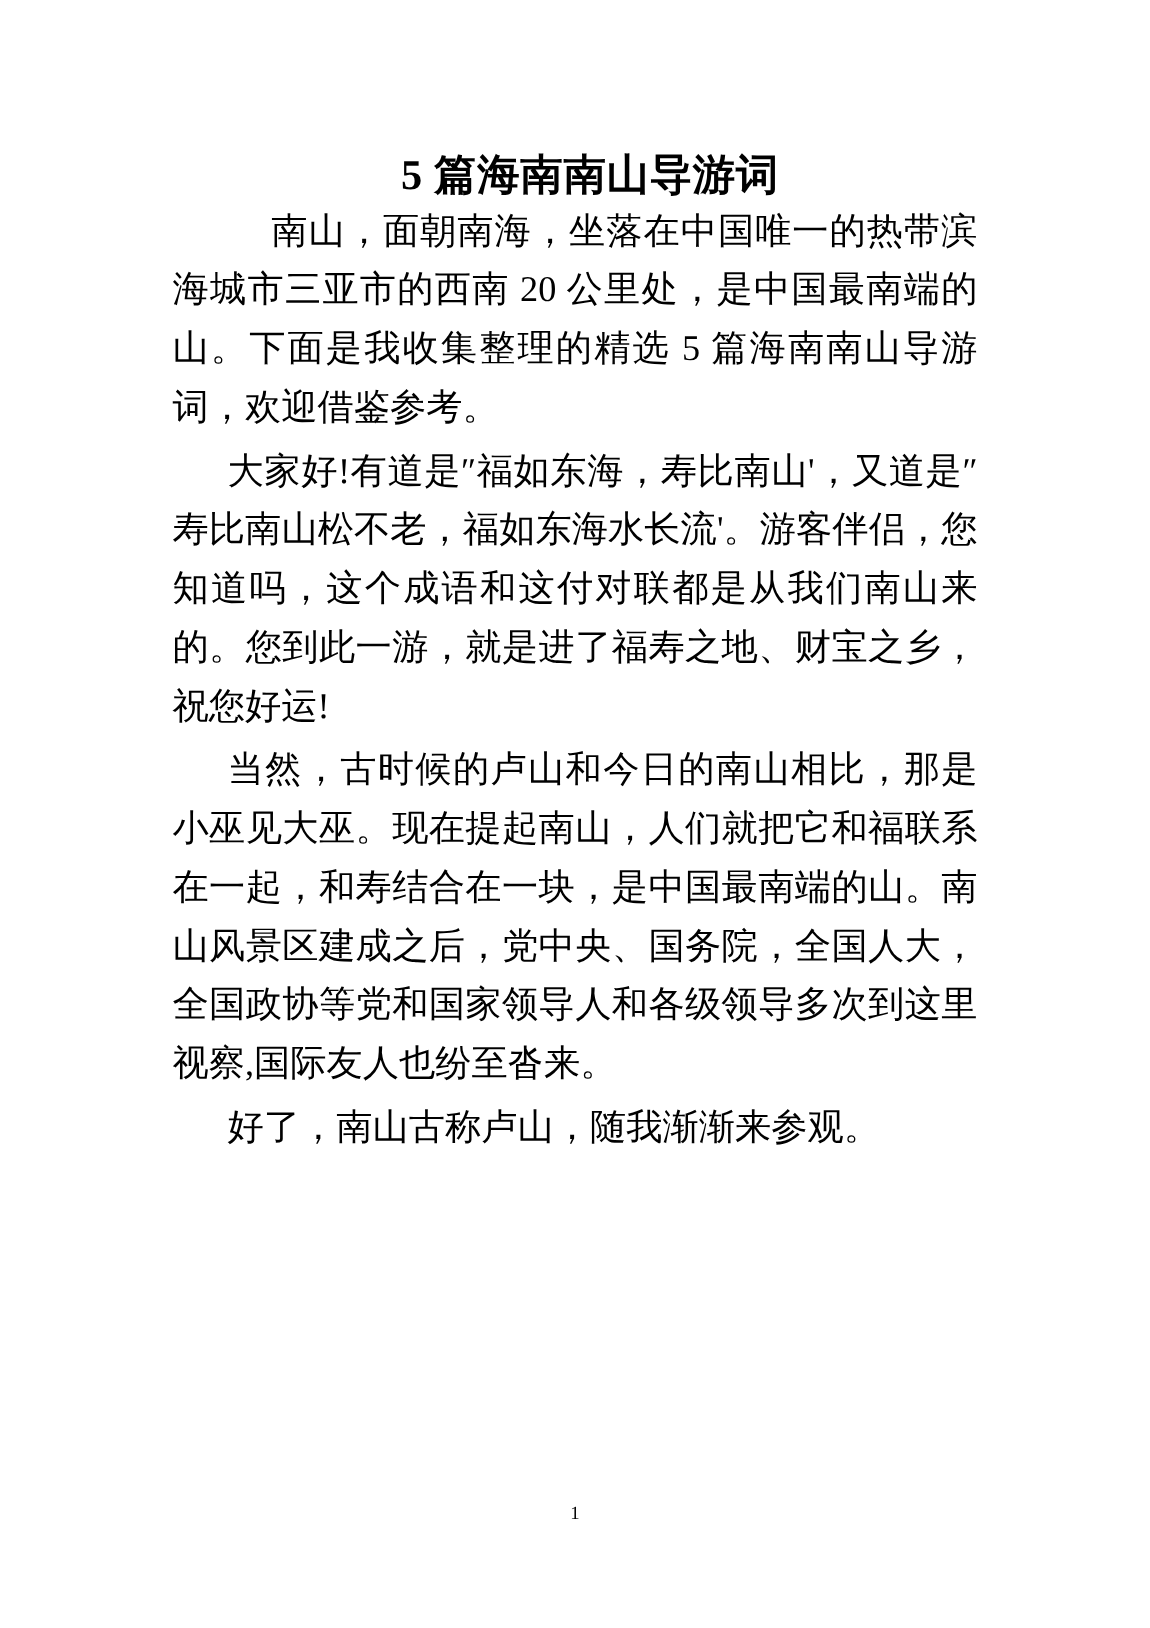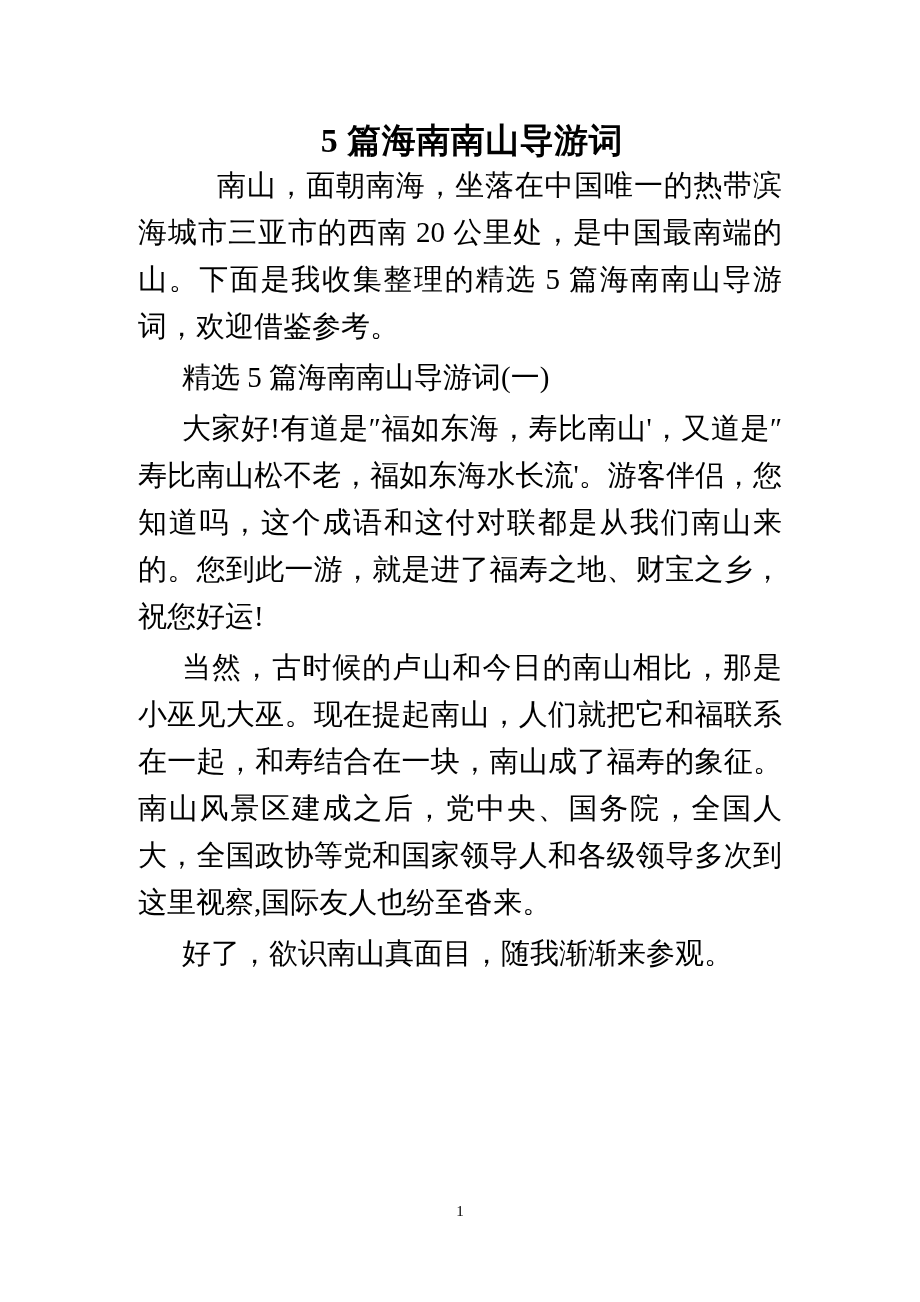--- a/index.html
+++ b/index.html
@@ -57,21 +57,20 @@
   </style>
 </head>
 <body>
 
 <div class="page">
 
   <h1 class="doc-title">5 篇海南南山导游词</h1>
 
   <div class="doc-body">
     <p class="para para-first">南山，面朝南海，坐落在中国唯一的热带滨海城市三亚市的西南 20 公里处，是中国最南端的山。下面是我收集整理的精选 5 篇海南南山导游词，欢迎借鉴参考。</p>
-    <p class="para">精选 5 篇海南南山导游词(一)</p>
     <p class="para">大家好!有道是″福如东海，寿比南山'，又道是″寿比南山松不老，福如东海水长流'。游客伴侣，您知道吗，这个成语和这付对联都是从我们南山来的。您到此一游，就是进了福寿之地、财宝之乡，祝您好运!</p>
-    <p class="para">当然，古时候的卢山和今日的南山相比，那是小巫见大巫。现在提起南山，人们就把它和福联系在一起，和寿结合在一块，南山成了福寿的象征。南山风景区建成之后，党中央、国务院，全国人大，全国政协等党和国家领导人和各级领导多次到这里视察,国际友人也纷至沓来。</p>
-    <p class="para">好了，欲识南山真面目，随我渐渐来参观。</p>
+    <p class="para">当然，古时候的卢山和今日的南山相比，那是小巫见大巫。现在提起南山，人们就把它和福联系在一起，和寿结合在一块，是中国最南端的山。南山风景区建成之后，党中央、国务院，全国人大，全国政协等党和国家领导人和各级领导多次到这里视察,国际友人也纷至沓来。</p>
+    <p class="para">好了，南山古称卢山，随我渐渐来参观。</p>
   </div>
 
   <div class="page-footer">1</div>
 
 </div>
 
 </body></html>

